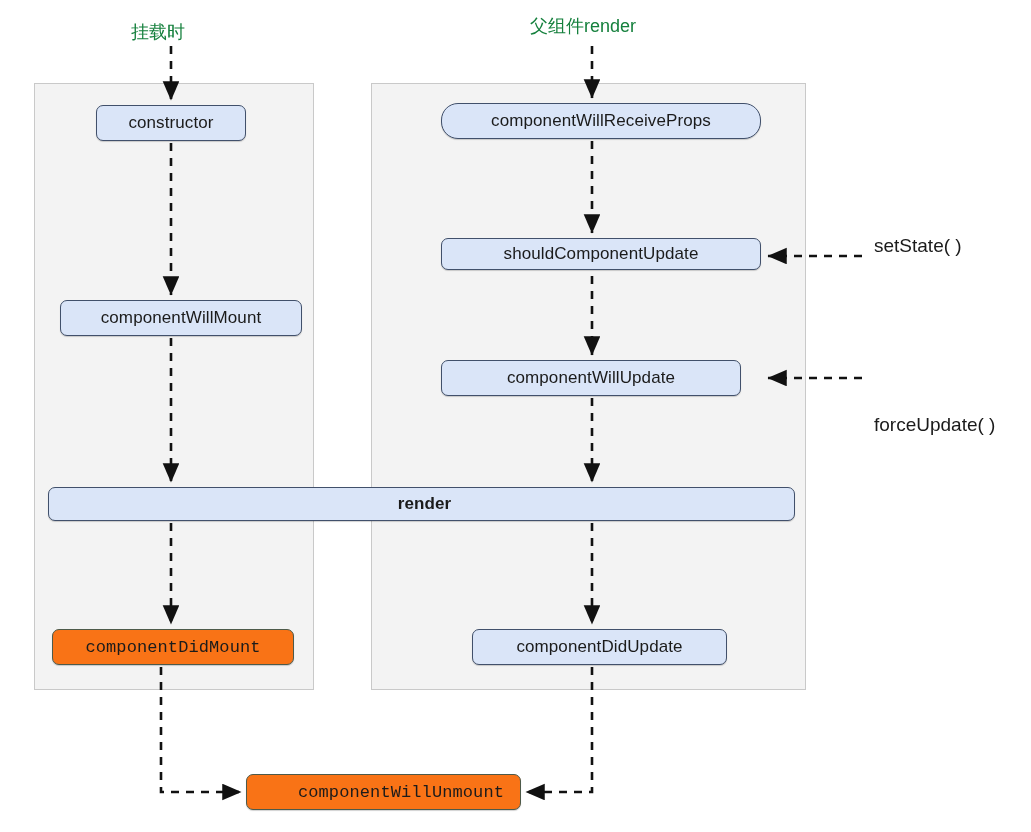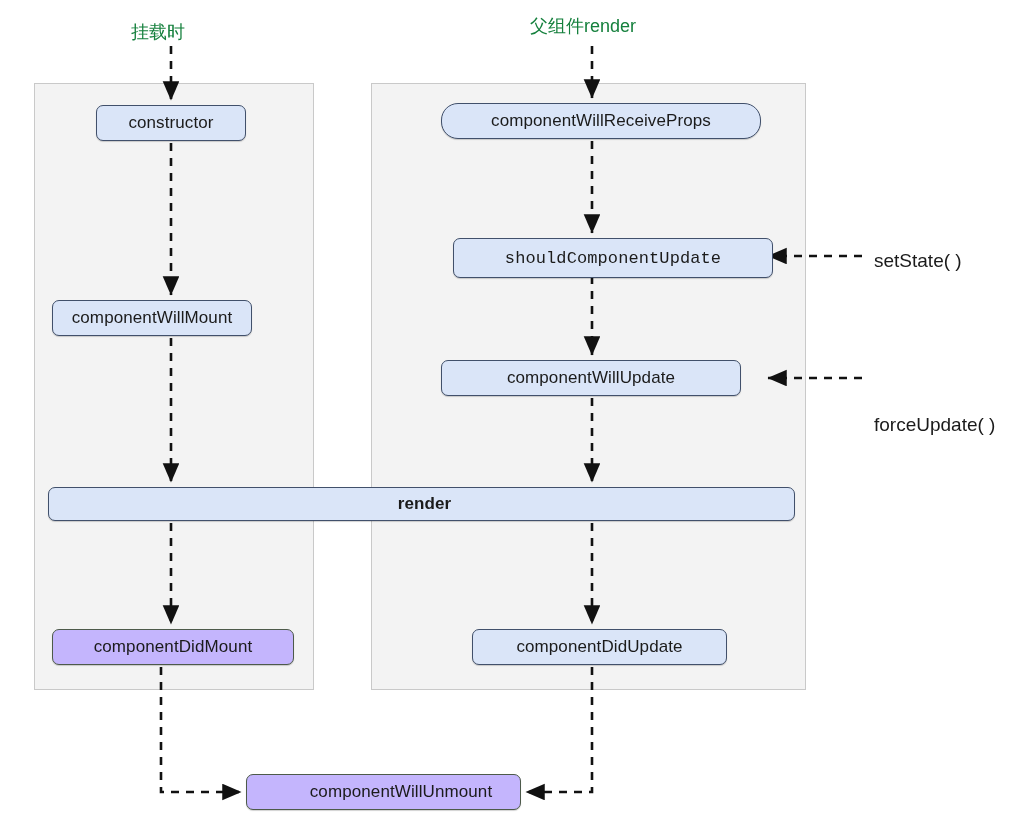--- a/index.html
+++ b/index.html
@@ -33,22 +33,23 @@
     letter-spacing: 0.1px;
     white-space: nowrap;
     box-shadow: 0 1px 1px rgba(0,0,0,0.18);
     text-align: center;
   }
   .node.blue {
     background: #dae5f8;
     border: 1.6px solid #41506b;
   }
   .node.green {
-    background: #c4b5fd;
+    background: #f97316;
     border: 1.6px solid #4d5a4a;
+    font-family: Liberation Mono, monospace;
   }
   .node.wide {
     font-weight: bold;
     font-size: 17px;
   }
   .caption {
     position: absolute;
     font-size: 18px;
     color: #15803d;
     white-space: nowrap;
@@ -103,48 +104,48 @@
 
       <path d="M161,667 L161,792 L241,792"></path>
       <path d="M592,667 L592,792 L526,792"></path>
     </g>
   </svg>
 
   <div class="node blue" style="left:96px; top:105px; width:150px; height:36px;">
     <span>constructor</span>
   </div>
 
-  <div class="node blue" style="left:52px; top:300px; width:200px; height:36px;">
+  <div class="node blue" style="left:60px; top:300px; width:242px; height:36px;">
     <span>componentWillMount</span>
   </div>
 
   <div class="node green" style="left:52px; top:629px; width:242px; height:36px;">
     <span>componentDidMount</span>
   </div>
 
   <div class="node blue" style="left:441px; top:103px; width:320px; height:36px;border-radius:17px;">
     <span>componentWillReceiveProps</span>
   </div>
 
-  <div class="node blue" style="left:453px; top:238px; width:320px; height:40px;font-family:Liberation Mono, monospace;">
+  <div class="node blue" style="left:441px; top:238px; width:320px; height:32px;">
     <span>shouldComponentUpdate</span>
   </div>
 
   <div class="node blue" style="left:441px; top:360px; width:300px; height:36px;">
     <span>componentWillUpdate</span>
   </div>
 
   <div class="node blue wide" style="left:48px; top:487px; width:747px; height:34px;padding-left:6px;">
     <span>render</span>
   </div>
 
   <div class="node blue" style="left:472px; top:629px; width:255px; height:36px;">
     <span>componentDidUpdate</span>
   </div>
 
   <div class="node green" style="left:246px; top:774px; width:275px; height:36px;padding-left:35px;">
     <span>componentWillUnmount</span>
   </div>
 
-  <div class="sidelabel" style="left:874px; top:250px;">setState( )</div>
+  <div class="sidelabel" style="left:874px; top:235px;">setState( )</div>
   <div class="sidelabel" style="left:874px; top:366px;margin-top:48px;">forceUpdate( )</div>
 
 </div>
 
 </body></html>

